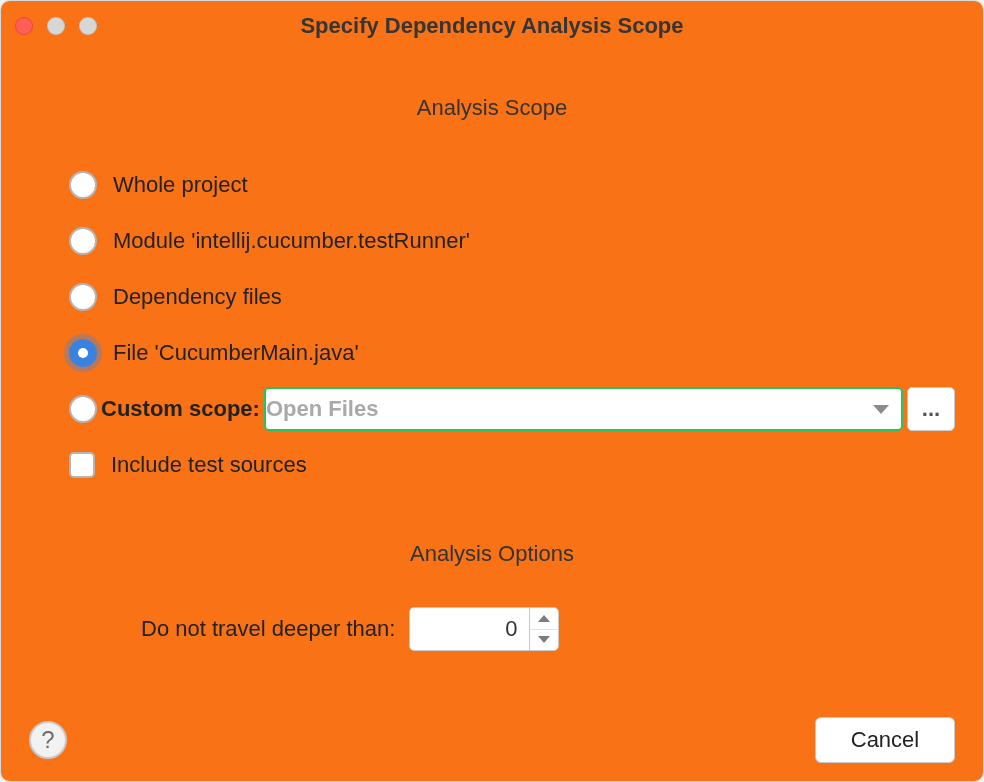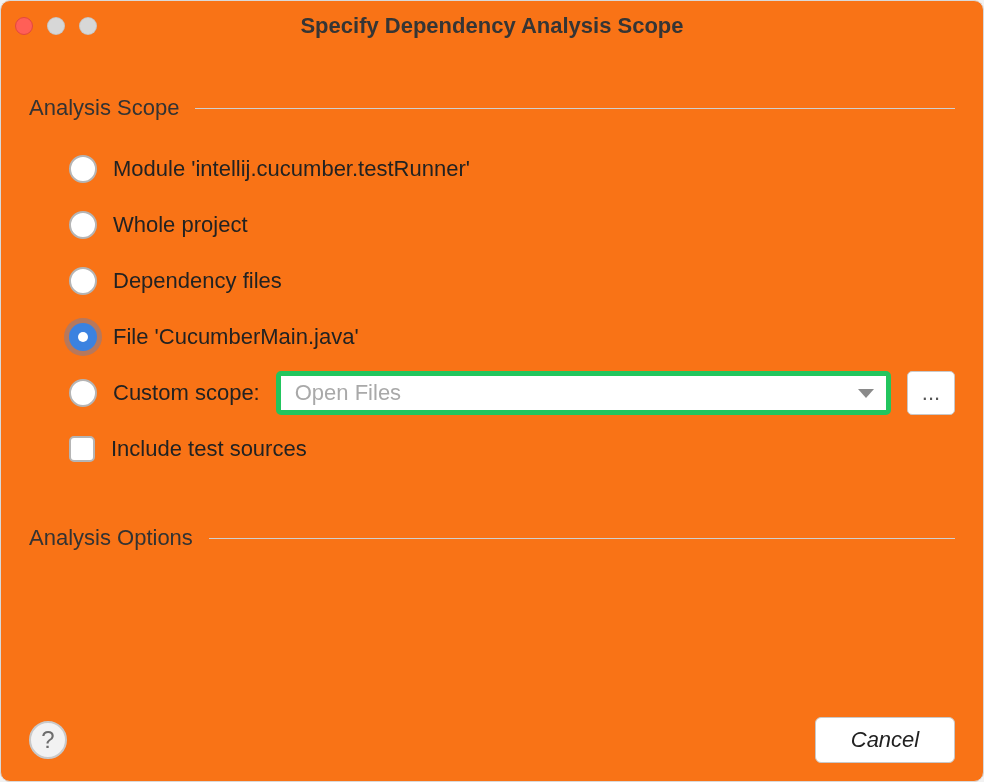--- a/index.html
+++ b/index.html
@@ -47,20 +47,21 @@
   }
   .content {
     padding: 20px 28px 0 28px;
   }
   .section-header {
     display: flex;
     align-items: center;
     gap: 16px;
     margin-top: 24px;
     margin-bottom: 20px;
+    flex-direction: column;
   }
   .section-header .label {
     color: #333;
     white-space: nowrap;
     font-size: 22px;
   }
   .section-header .line {
     flex: 1;
     height: 1px;
     background: #cfcfcf;
@@ -102,31 +103,32 @@
     background: #fff;
     flex-shrink: 0;
   }
   .rlabel {
     color: #222;
     font-size: 22px;
   }
   .scope-row {
     display: flex;
     align-items: center;
-    gap: 16px;
+    gap: 4px;
+    font-weight: bold;
   }
   .combo {
     flex: 1;
     height: 44px;
     background: #fff;
-    border: 5px solid #22c55e;
+    border: 2px solid #22c55e;
     border-radius: 5px;
     display: flex;
     align-items: center;
-    padding: 0 14px;
+    padding: 0 0;
     color: #a9a9a9;
     position: relative;
   }
   .combo .caret {
     position: absolute;
     right: 12px;
     width: 0; height: 0;
     border-left: 8px solid transparent;
     border-right: 8px solid transparent;
     border-top: 9px solid #8a8a8a;
@@ -217,21 +219,20 @@
     display: flex;
     align-items: center;
     justify-content: center;
     margin-left: 16px;
     min-width: 140px;
   }
   .btn.secondary {
     background: #fff;
     border: 1px solid #c8c8c8;
     color: #222;
-    font-style: italic;
   }
   .btn.primary {
     background: #4a86c7;
     border: 1px solid #3a72ad;
     color: #fff;
   }
 </style>
 </head>
 <body>
 
@@ -249,26 +250,26 @@
 
     <div class="section-header">
       <span class="label">Analysis Scope</span>
       <div class="line"></div>
     </div>
 
     <div class="group">
 
       <div class="row">
         <div class="radio"></div>
+        <span class="rlabel">Whole project</span>
+      </div>
+
+      <div class="row">
+        <div class="radio"></div>
         <span class="rlabel">Module 'intellij.cucumber.testRunner'</span>
-      </div>
-
-      <div class="row">
-        <div class="radio"></div>
-        <span class="rlabel">Whole project</span>
       </div>
 
       <div class="row">
         <div class="radio"></div>
         <span class="rlabel">Dependency files</span>
       </div>
 
       <div class="row">
         <div class="radio selected"></div>
         <span class="rlabel">File 'CucumberMain.java'</span>
@@ -293,20 +294,34 @@
 
     </div>
 
     <div class="section-header" style="margin-top:48px;">
       <span class="label">Analysis Options</span>
       <div class="line"></div>
     </div>
 
     <div class="group">
 
+      <div class="opts-row opts-indent">
+        <span class="rlabel">Do not travel deeper than:</span>
+        <div class="spinner">
+          <div class="spinner-input">0</div>
+          <div class="spinner-buttons">
+            <div class="sbtn">
+                <div class="tri-up"></div>
+              </div>
+            <div class="sbtn">
+                <div class="tri-down"></div>
+              </div>
+          </div>
+        </div>
+      </div>
     </div>
 
   </div>
 
   <div class="footer">
     <div class="help">
       <span>?</span>
     </div>
     <div class="spacer"></div>
     <div class="btn secondary">

